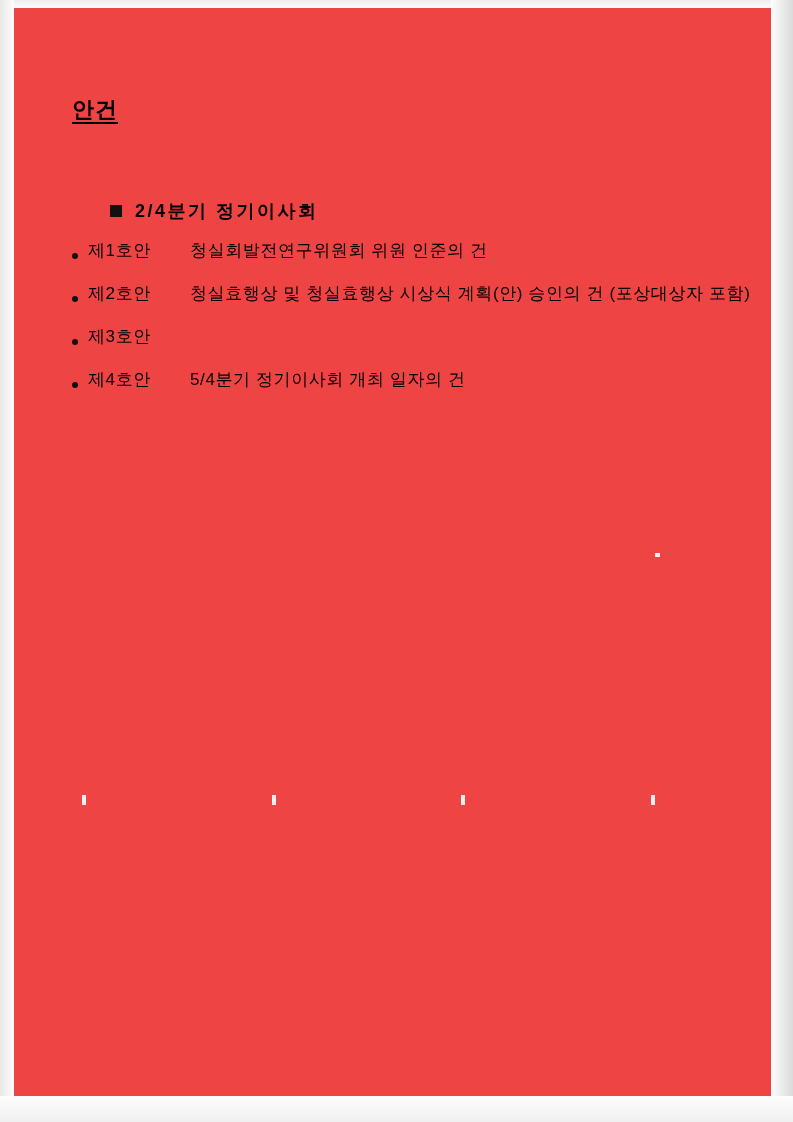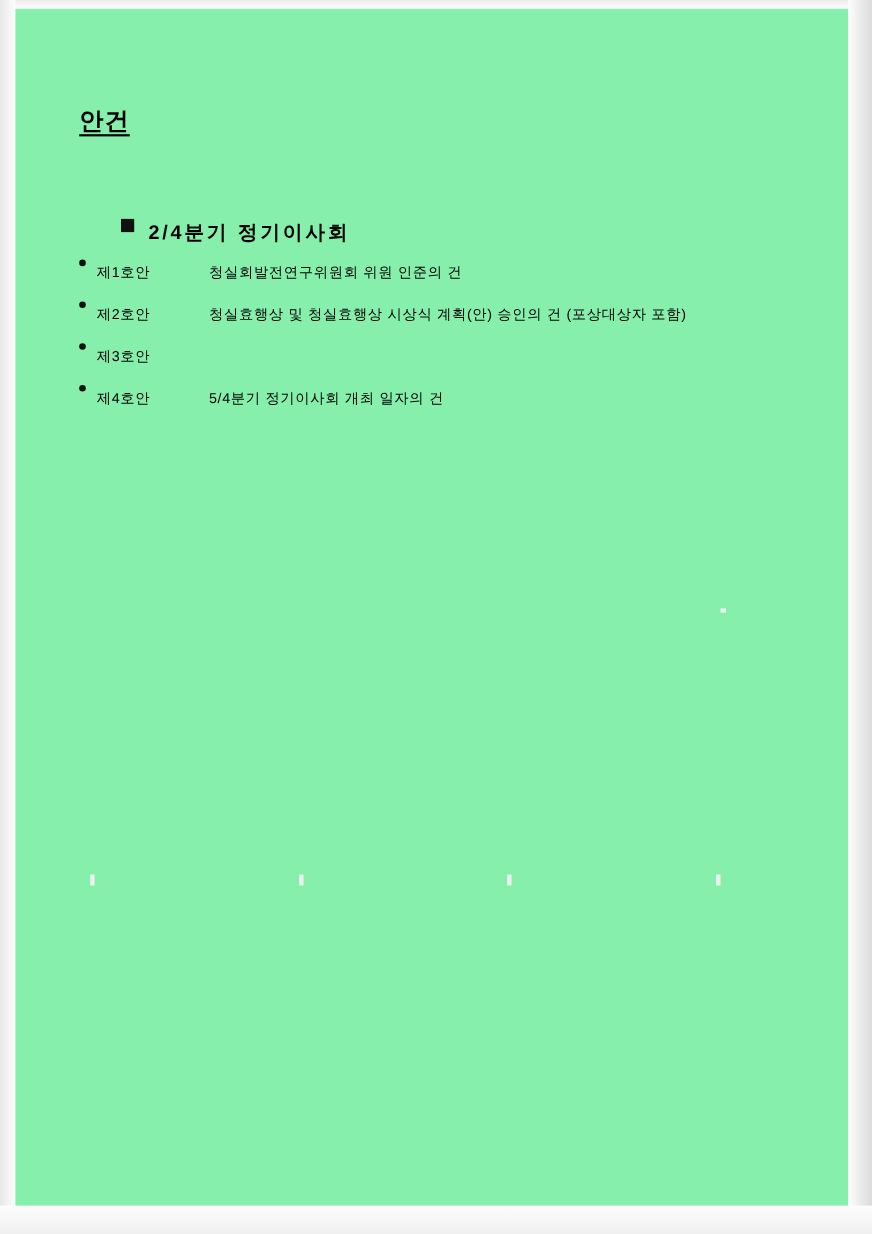--- a/index.html
+++ b/index.html
@@ -13,21 +13,21 @@
     font-family: "Liberation Sans", sans-serif;
     color: #000000;
     position: relative;
     overflow: hidden;
   }
 
   
   .page {
     position: absolute;
     inset: 0;
-    background: #86efac;
+    background: #ef4444;
   }
   .edge-left {
     position: absolute;
     left: 0; top: 0;
     width: 14px; height: 100%;
     background: linear-gradient(to right, #e8e8e8, #fdfdfd);
     pointer-events: none;
   }
   .edge-right {
     position: absolute;
@@ -63,20 +63,21 @@
     font-weight: bold;
     letter-spacing: 1px;
     text-decoration: underline;
     text-underline-offset: 5px;
     line-height: 1.3;
     margin: 0;
   }
 
   .section-heading {
     display: flex;
+    align-items: center;
     margin-top: 74px;
     font-size: 18px;
     font-weight: bold;
     letter-spacing: 2.5px;
     padding-left: 38px;
   }
   .sq-bullet {
     display: inline-block;
     width: 12px;
     height: 12px;
@@ -85,22 +86,22 @@
     flex: 0 0 auto;
   }
 
   .agenda-list {
     margin: 16px 0 0 0;
     padding: 0;
     list-style: none;
   }
   .agenda-item {
     display: flex;
-    align-items: flex-start;
-    font-size: 13px;
+    align-items: flex-end;
+    font-size: 17px;
     letter-spacing: 0.6px;
     margin-bottom: 20px;
     white-space: nowrap;
   }
   .dot-bullet {
     display: inline-block;
     width: 6px;
     height: 6px;
     border-radius: 50%;
     background: #111111;

